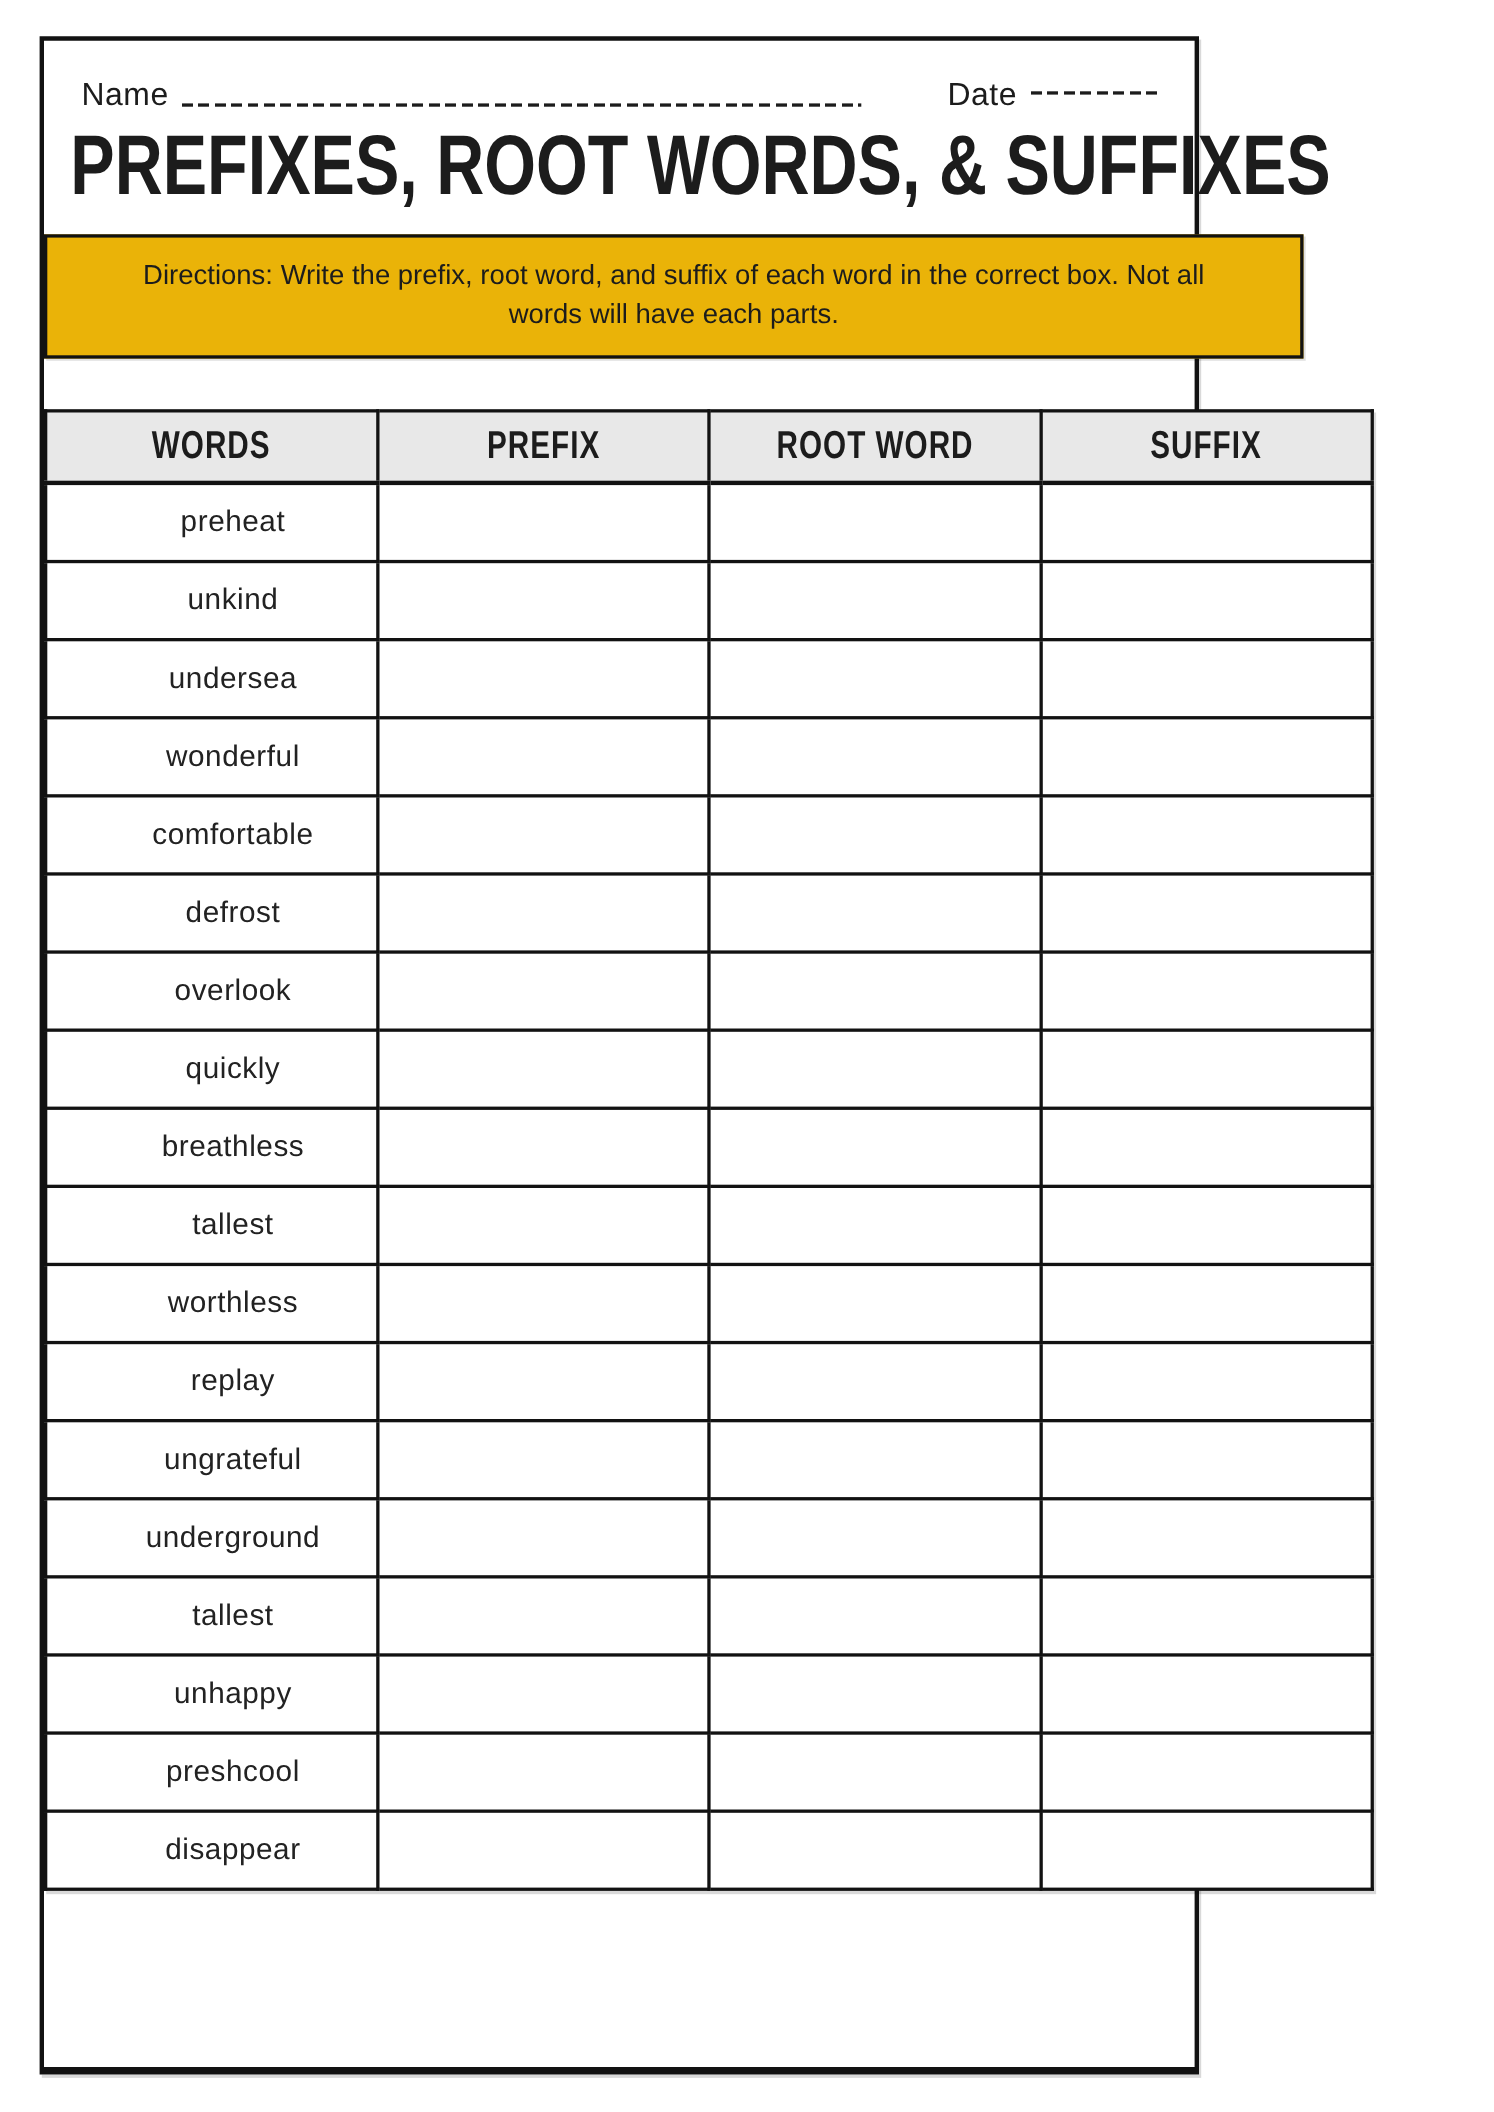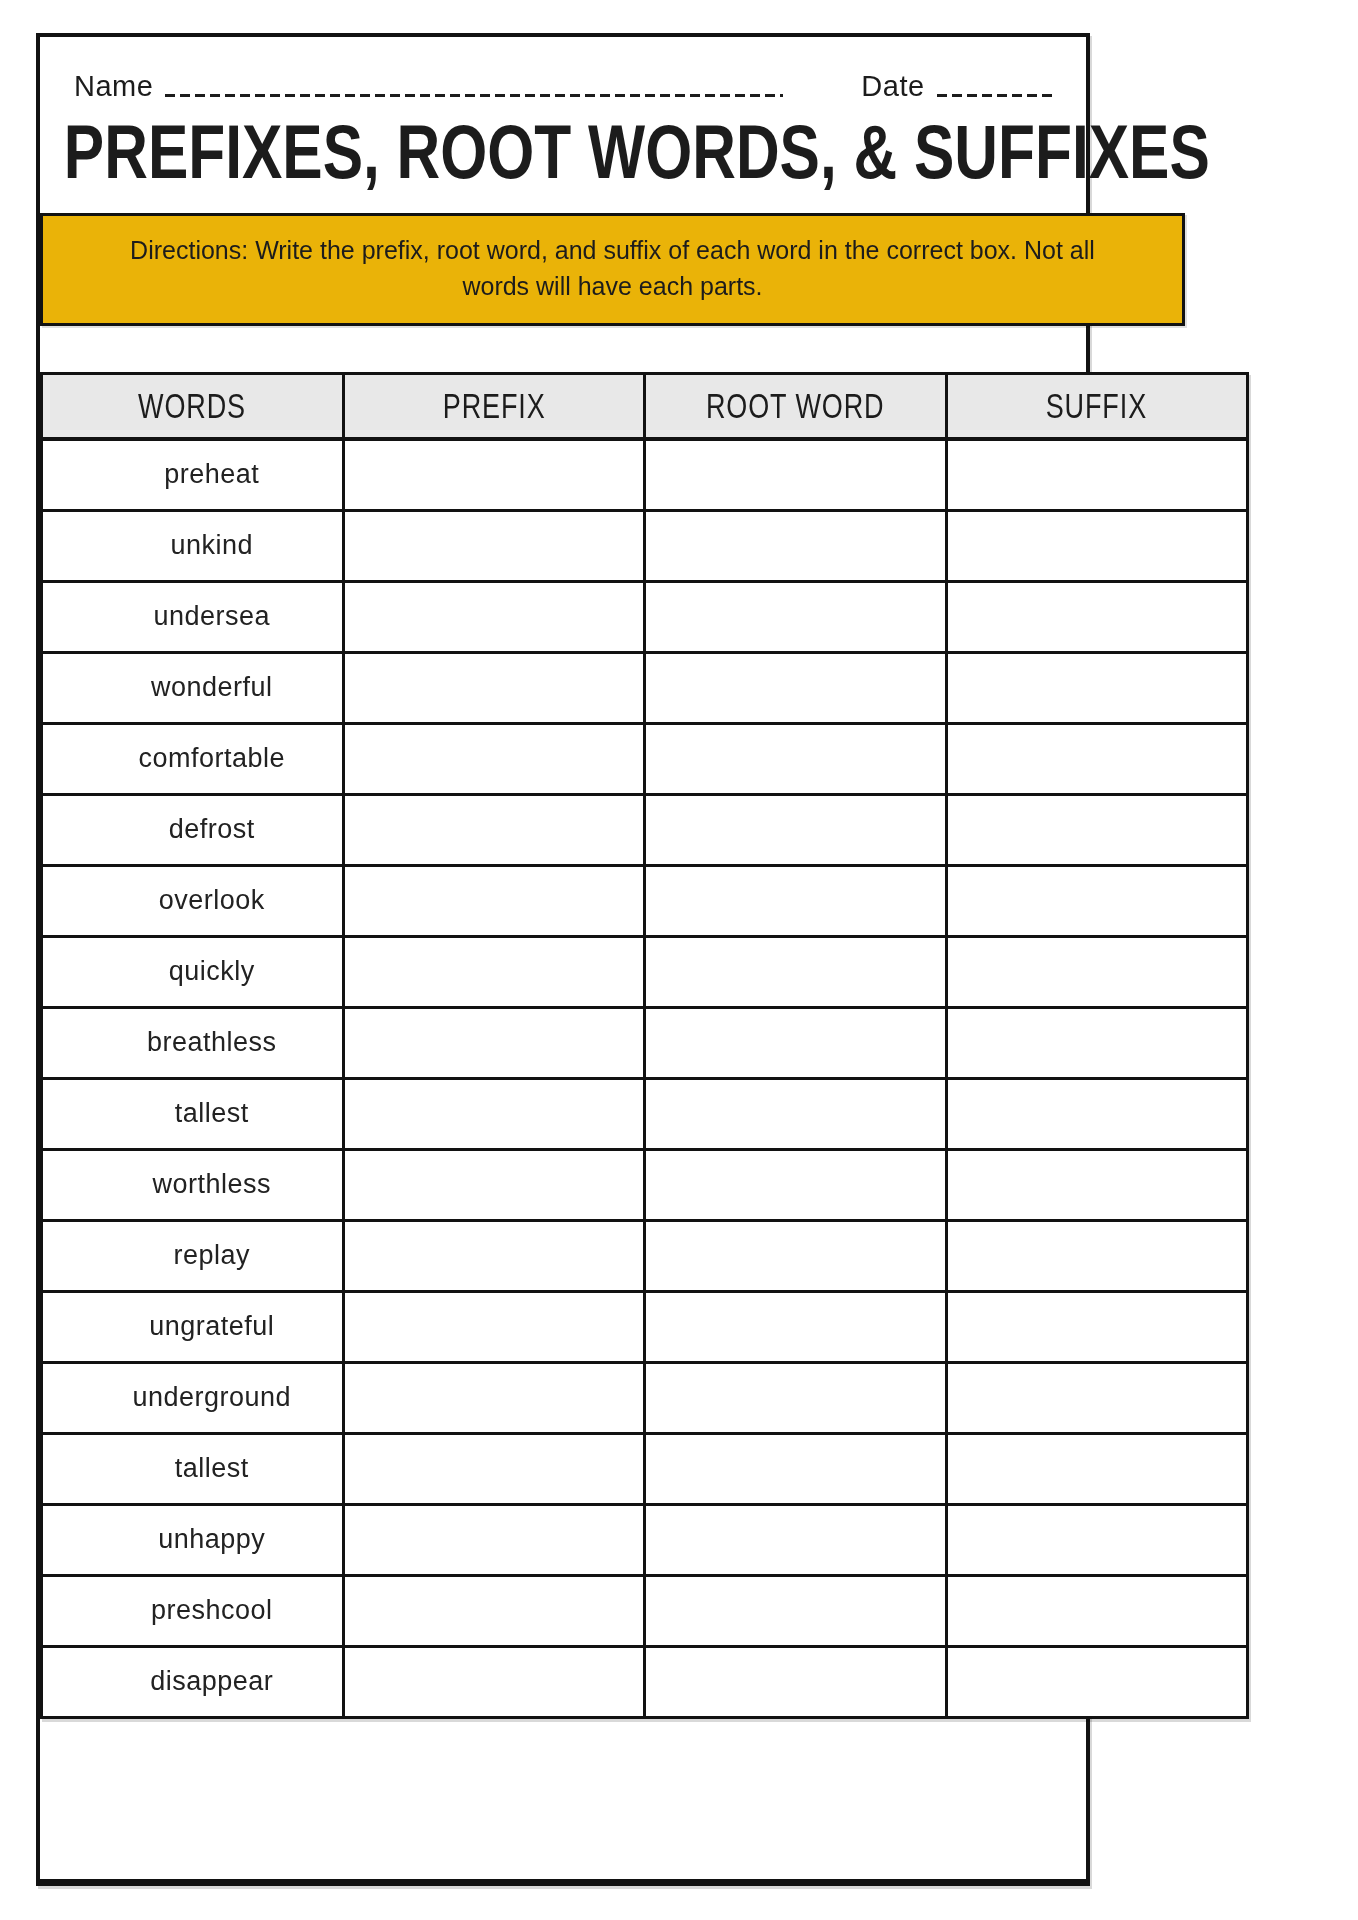--- a/index.html
+++ b/index.html
@@ -44,21 +44,21 @@
   .rule {
     height: 3px;
     margin: 0 0 4px 12px;
     background-image: repeating-linear-gradient(90deg, #1c1c1c 0 10px, transparent 10px 15px);
   }
   .rule.name-rule { width: 618px; }
   .rule.date-rule { flex: 1; }
   .date-group { margin-left: 78px; }
   .field-group { display: flex; align-items: flex-end; }
   .name-group { flex: 0 0 auto; }
-  .date-group { display: flex; align-items: flex-end; flex: 1; }
+  .date-group { display: flex; align-items: center; flex: 1; }
 
   
   .title-wrap { text-align: center; margin-top: 6px; height: 92px; }
   h1.page-title {
     margin: 0;
     font-size: 63px;
     font-weight: 700;
     letter-spacing: 0px;
     white-space: nowrap;
     display: inline-block;
@@ -95,21 +95,21 @@
   table.worksheet-table td {
     border: 3px solid #121212;
     text-align: center;
     vertical-align: middle;
     box-sizing: border-box;
   }
   table.worksheet-table th {
     background: #e8e8e8;
     height: 66px;
     font-size: 30px;
-    font-weight: 400;
+    font-weight: 700;
     letter-spacing: 1px;
     border-bottom-width: 4px;
   }
   table.worksheet-table th .condense {
     display: inline-block;
     transform: scale(0.9, 1.18);
   }
   table.worksheet-table td {
     height: 71px;
     font-size: 27px;

